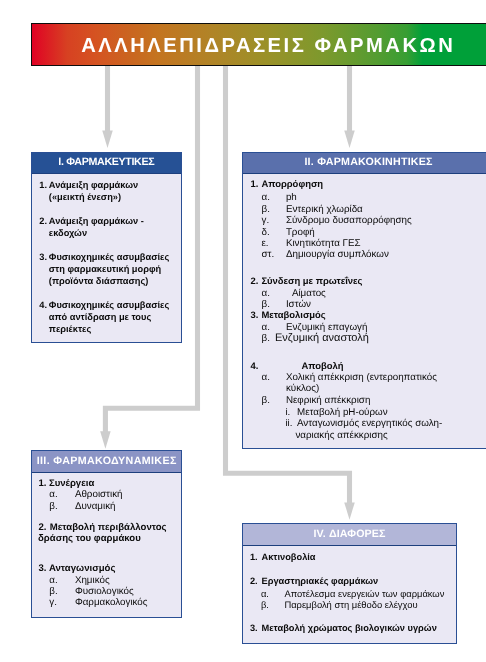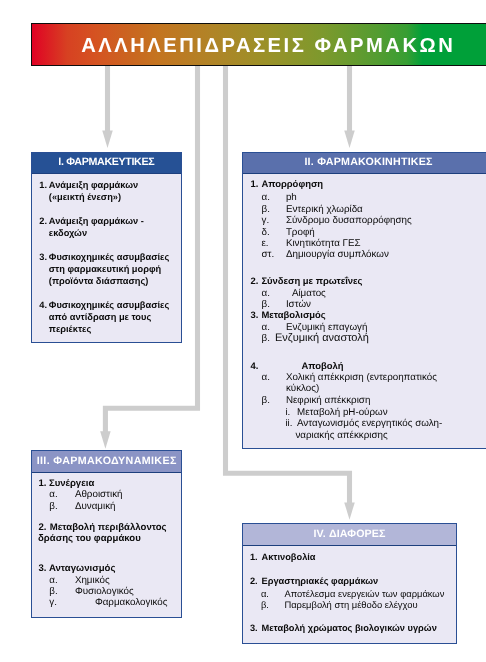--- a/index.html
+++ b/index.html
@@ -126,21 +126,21 @@
         <div class="ln b" style="left: 6.4px; top: 49.7px; font-size: 9.6px; line-height: 9.6px;">2.</div>
         <div class="ln b" style="left: 17.7px; top: 49.7px; font-size: 9.6px; line-height: 9.6px;">Μεταβολή περιβάλλοντος</div>
         <div class="ln b" style="left: 6px; top: 61.1px; font-size: 9.6px; line-height: 9.6px;">δράσης του φαρμάκου</div>
         <div class="ln b" style="left: 6.4px; top: 90.9px; font-size: 9.6px; line-height: 9.6px;">3.</div>
         <div class="ln b" style="left: 16.9px; top: 90.9px; font-size: 9.6px; line-height: 9.6px;">Ανταγωνισμός</div>
         <div class="ln" style="left: 17.3px; top: 102.3px; font-size: 9.8px; line-height: 9.8px;">α.</div>
         <div class="ln" style="left: 42.9px; top: 102.3px; font-size: 9.8px; line-height: 9.8px;">Χημικός</div>
         <div class="ln" style="left: 17.3px; top: 113.7px; font-size: 9.8px; line-height: 9.8px;">β.</div>
         <div class="ln" style="left: 42.9px; top: 113.7px; font-size: 9.8px; line-height: 9.8px;">Φυσιολογικός</div>
         <div class="ln" style="left: 17.3px; top: 125.1px; font-size: 9.8px; line-height: 9.8px;">γ.</div>
-        <div class="ln" style="left: 42.9px; top: 125.1px; font-size: 9.8px; line-height: 9.8px; margin-left: 20px;">Φαρμακολογικός</div>
+        <div class="ln" style="left: 42.9px; top: 125.1px; font-size: 9.8px; line-height: 9.8px;">Φαρμακολογικός</div>
       </div>
   </div>
 
   <div id="box4" class="abs box">
     <div class="box-hd">ΙV. ΔΙΑΦΟΡΕΣ</div>
     <div class="box-bd">
         <div class="ln b" style="left: 6.9px; top: 6.3px; font-size: 9.25px; line-height: 9.25px;">1.</div>
         <div class="ln b" style="left: 18.5px; top: 6.3px; font-size: 9.25px; line-height: 9.25px;">Ακτινοβολία</div>
         <div class="ln b" style="left: 6.9px; top: 30.8px; font-size: 9.25px; line-height: 9.25px;">2.</div>
         <div class="ln b" style="left: 18.5px; top: 30.8px; font-size: 9.25px; line-height: 9.25px;">Εργαστηριακές φαρμάκων</div>

